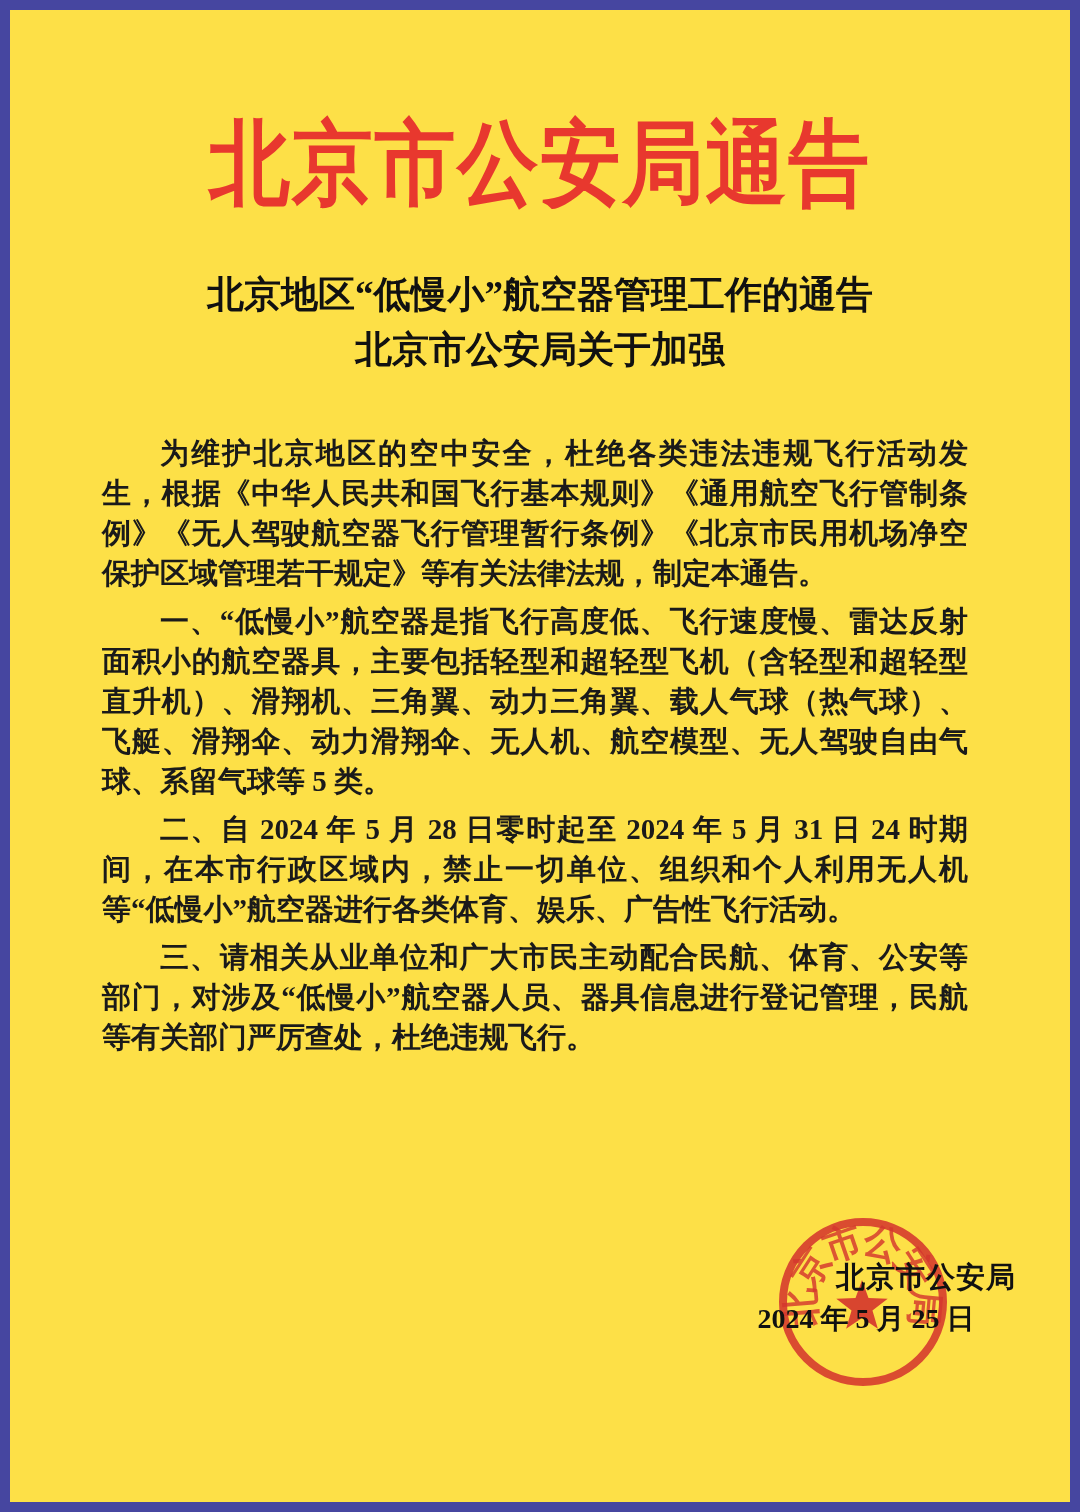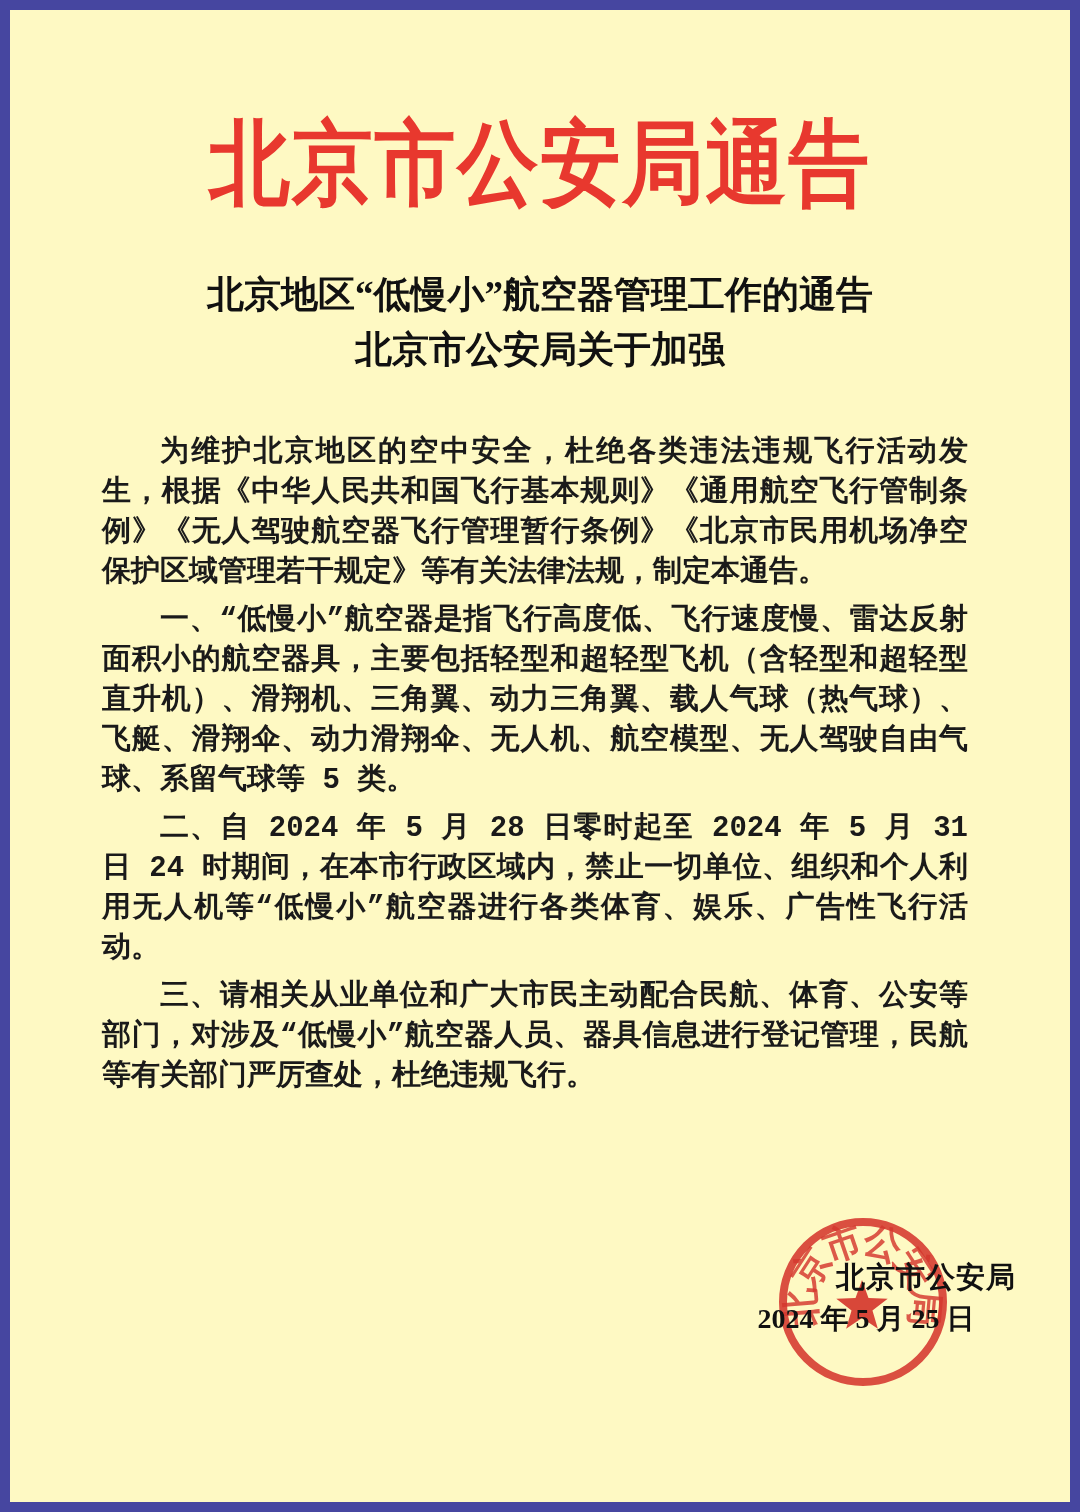--- a/index.html
+++ b/index.html
@@ -6,21 +6,21 @@
   body {
     width: 1080px; height: 1512px;
     font-family: "Liberation Serif", "DejaVu Serif", serif;
     overflow: hidden;
   }
   .page {
     position: relative;
     width: 1080px; height: 1512px;
     box-sizing: border-box;
     border: 10px solid #4646a0;
-    background: #fef9c3;
+    background: #fde047;
   }
   .title {
     margin: 104px 0 0 0;
     text-align: center;
     font-size: 92px;
     font-weight: bold;
     color: #e8382e;
     line-height: 1.1;
     letter-spacing: 2px;
     transform: scaleX(0.88);
@@ -32,21 +32,20 @@
     color: #111111;
     font-size: 37px;
     line-height: 55px;
   }
   .body-text {
     margin: 56px 102px 0 92px;
     color: #1a1a1a;
     font-size: 29px;
     line-height: 40px;
     text-align: justify;
-    font-family: Liberation Mono, monospace;
   }
   .body-text p {
     margin: 0 0 8px 0;
     text-indent: 2em;
     font-weight: 600;
   }
   .signature { position: absolute; left: 0; top: 0; width: 100%; height: 100%; pointer-events: none; }
   .stamp-svg { position: absolute; left: 740px; top: 1177px; width: 230px; height: 230px; }
   .seal-ring { fill: none; stroke: #d5372e; stroke-width: 8; opacity: 0.88; }
   .seal-star { fill: #d5372e; opacity: 0.92; }

